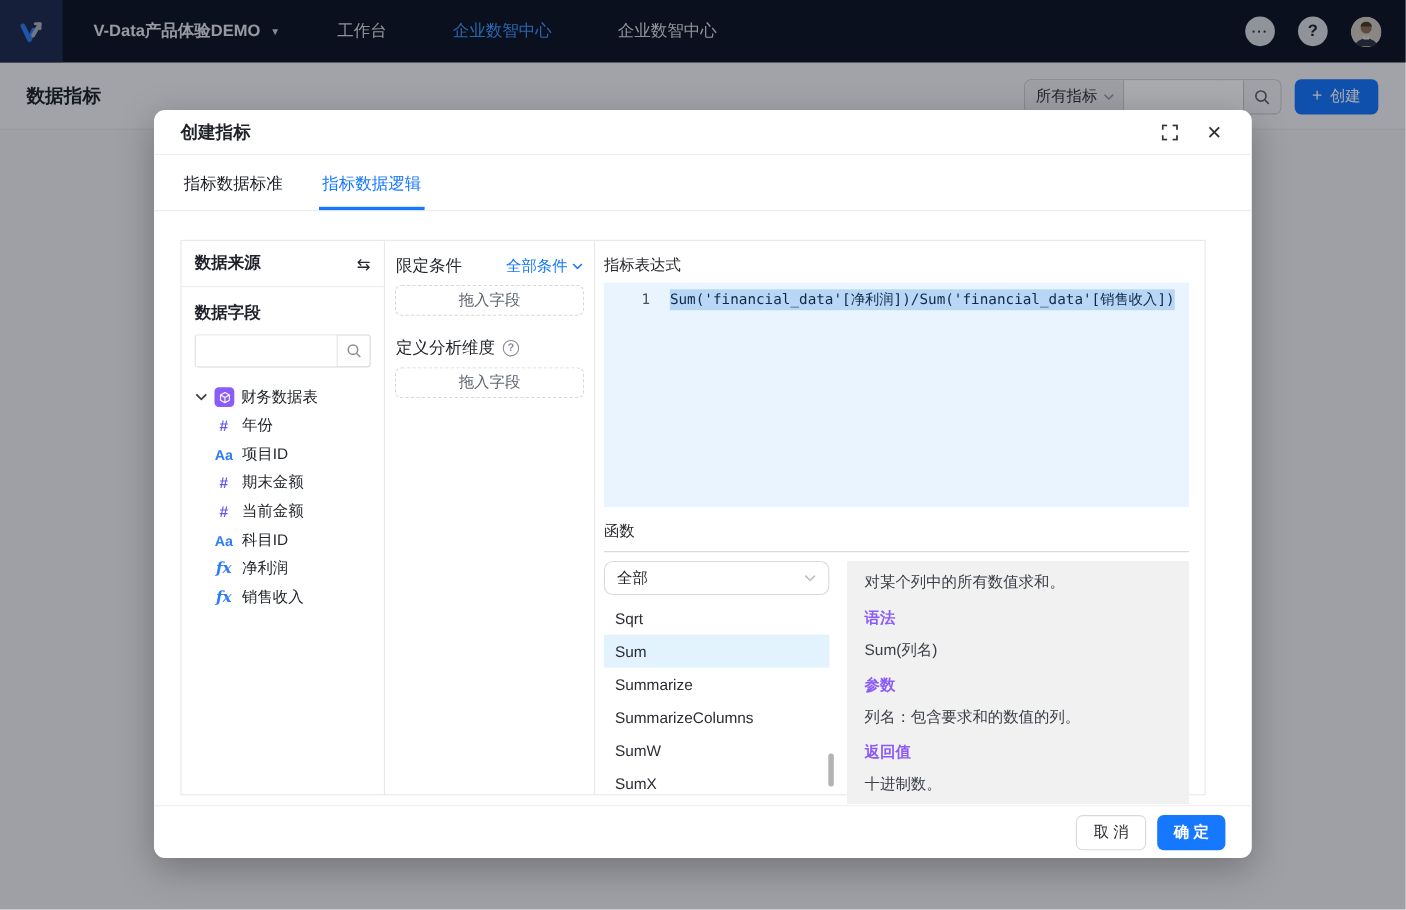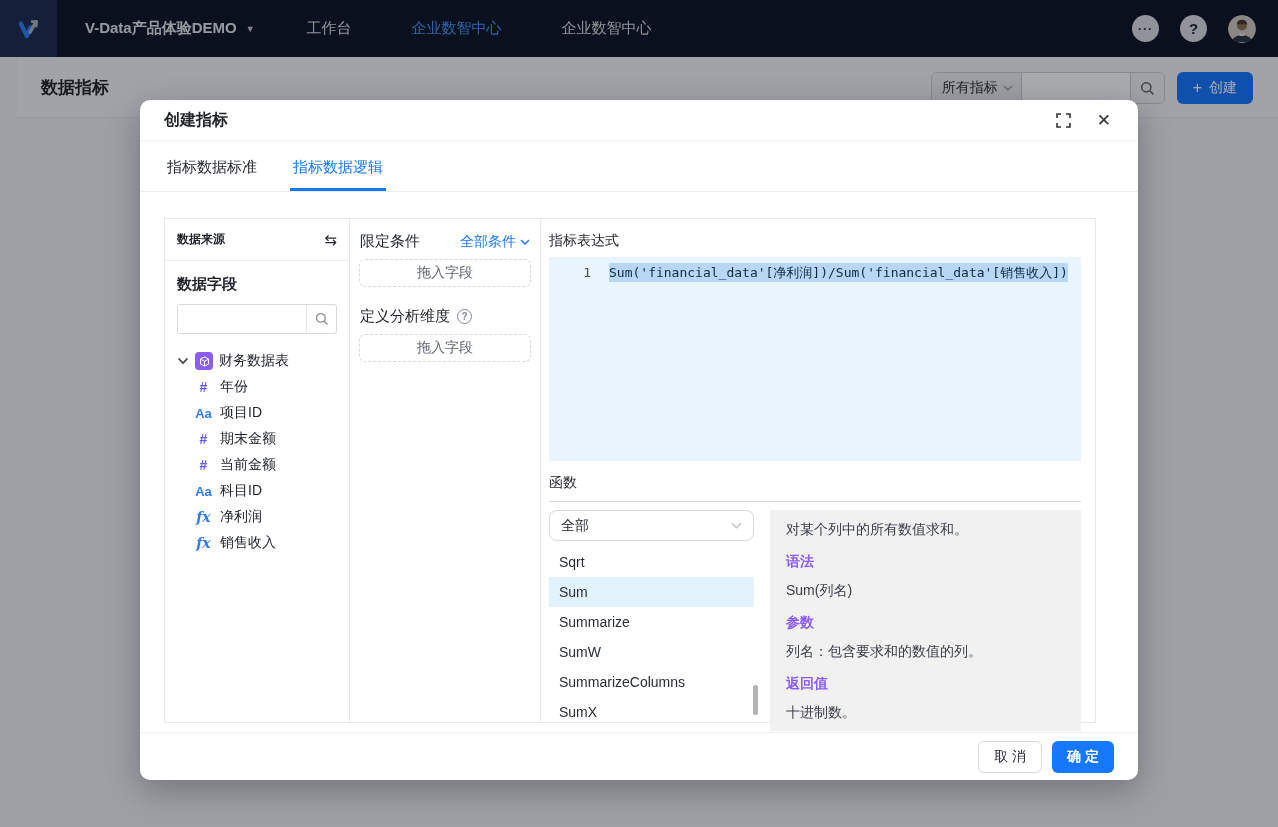--- a/index.html
+++ b/index.html
@@ -16,21 +16,21 @@
   .caret { font-size:9px; color:#c9cdd4; }
   .nav-items { display:flex; margin-left:52px; gap:60px; }
   .nav-item { color:#d9dce1; font-size:15px; cursor:pointer; }
   .nav-item.active { color:#4096ff; }
   .nav-right { margin-left:auto; display:flex; align-items:center; gap:21px; padding-right:22px; }
   .icon-circle { width:27px; height:27px; border-radius:50%; background:#d9dce1; color:#1c2433; display:flex; align-items:center; justify-content:center; font-weight:700; cursor:pointer; }
   .icon-circle.dots { font-size:12px; letter-spacing:1px; }
   .icon-circle.help { font-size:15px; }
   .avatar { width:28px; height:28px; border-radius:50%; overflow:hidden; cursor:pointer; }
   
-  .page-header { position:absolute; top:57px; left:17px; right:0; height:61px; background:#f4f5f7; border-bottom:1px solid #e2e4e8; z-index:1; }
+  .page-header { position:absolute; top:57px; left:0; right:0; height:61px; background:#f4f5f7; border-bottom:1px solid #e2e4e8; z-index:1; }
   .page-title { position:absolute; left:24px; top:19px; font-size:17px; font-weight:700; }
   .header-controls { position:absolute; right:25px; top:15px; display:flex; align-items:center; gap:12px; height:32px; }
   .filter-group { display:flex; height:32px; border:1px solid #c9cbcf; border-radius:6px; overflow:hidden; background:#fff; }
   .filter-select { width:90px; background:#edeef1; border-right:1px solid #c9cbcf; display:flex; align-items:center; justify-content:space-between; padding:0 8px 0 10px; font-size:14px; color:#30343a; cursor:pointer; }
   .filter-group input { width:108px; border:none; outline:none; padding:0 8px; font-size:14px; background:#fff; }
   .search-btn { width:34px; border:none; border-left:1px solid #c9cbcf; background:#f1f2f4; display:flex; align-items:center; justify-content:center; cursor:pointer; }
   .create-btn { height:32px; padding:0 16px; background:#1677ff; border:none; border-radius:6px; color:#fff; font-size:14px; display:flex; align-items:center; gap:7px; cursor:pointer; }
   .create-btn .plus { font-size:16px; font-weight:400; }
   
   .overlay { position:absolute; inset:0; background:rgba(2,7,16,0.34); z-index:10; }
@@ -41,21 +41,21 @@
   .m-actions { margin-left:auto; display:flex; align-items:center; gap:26px; }
   .m-actions .act { cursor:pointer; color:#333; display:flex; align-items:center; }
   .m-close { font-size:17px; }
   .m-tabs { height:51px; border-bottom:1px solid #ececee; display:flex; align-items:flex-end; padding:0 24px; gap:30px; }
   .tab { padding:0 3px 14px; font-size:15px; cursor:pointer; }
   .tab.active { color:#1677ff; padding-bottom:11px; border-bottom:3px solid #1677ff; }
   .m-body { position:absolute; left:24px; top:118px; width:932px; height:505px; border:1px solid #e7e8ea; display:flex; }
   
   .col1 { width:185px; border-right:1px solid #e7e8ea; }
   .col1-header { height:42px; display:flex; align-items:center; justify-content:space-between; padding:0 12px; border-bottom:1px solid #ededef; }
-  .col1-header .t { font-size:12px; font-weight:700; }
+  .col1-header .t { font-size:15px; font-weight:700; }
   .swap { font-size:15px; color:#25282e; cursor:pointer; }
   .fields-title { font-size:15px; font-weight:700; margin:14px 12px 10px; }
   .field-search { margin:0 12px; height:30px; border:1px solid #d9d9d9; border-radius:3px; display:flex; background:#fff; }
   .field-search input { flex:1; min-width:0; border:none; outline:none; padding:0 8px; font-size:13px; }
   .fs-icon { width:30px; border-left:1px solid #e4e4e6; display:flex; align-items:center; justify-content:center; cursor:pointer; }
   .tree { margin-top:14px; }
   .tree-parent { height:26px; display:flex; align-items:center; gap:6px; padding-left:12px; cursor:pointer; }
   .tbl-icon { width:18px; height:18px; border-radius:4px; background:#8b5cf6; display:flex; align-items:center; justify-content:center; }
   .tree-item { height:26px; display:flex; align-items:center; gap:7px; padding-left:29px; cursor:pointer; }
   .f-icon { width:19px; text-align:center; font-weight:700; font-size:13px; }
@@ -273,22 +273,22 @@
           <div class="fn-select">
             <span>全部</span>
             <svg width="11" height="7" viewBox="0 0 10 6">
                 <polyline points="1,1 5,5 9,1" fill="none" stroke="#bfbfc2" stroke-width="1.3"></polyline>
               </svg>
           </div>
           <div class="fn-list">
             <div class="fn-item">Sqrt</div>
             <div class="fn-item selected">Sum</div>
             <div class="fn-item">Summarize</div>
+            <div class="fn-item">SummarizeColumns</div>
             <div class="fn-item">SumW</div>
-            <div class="fn-item">SummarizeColumns</div>
             <div class="fn-item">SumX</div>
           </div>
           <div class="fn-scroll"></div>
         </div>
         <div class="fn-doc">
           <div class="v s">对某个列中的所有数值求和。</div>
           <div class="b">语法</div>
           <div class="v">Sum(列名)</div>
           <div class="b">参数</div>
           <div class="v">列名：包含要求和的数值的列。</div>

